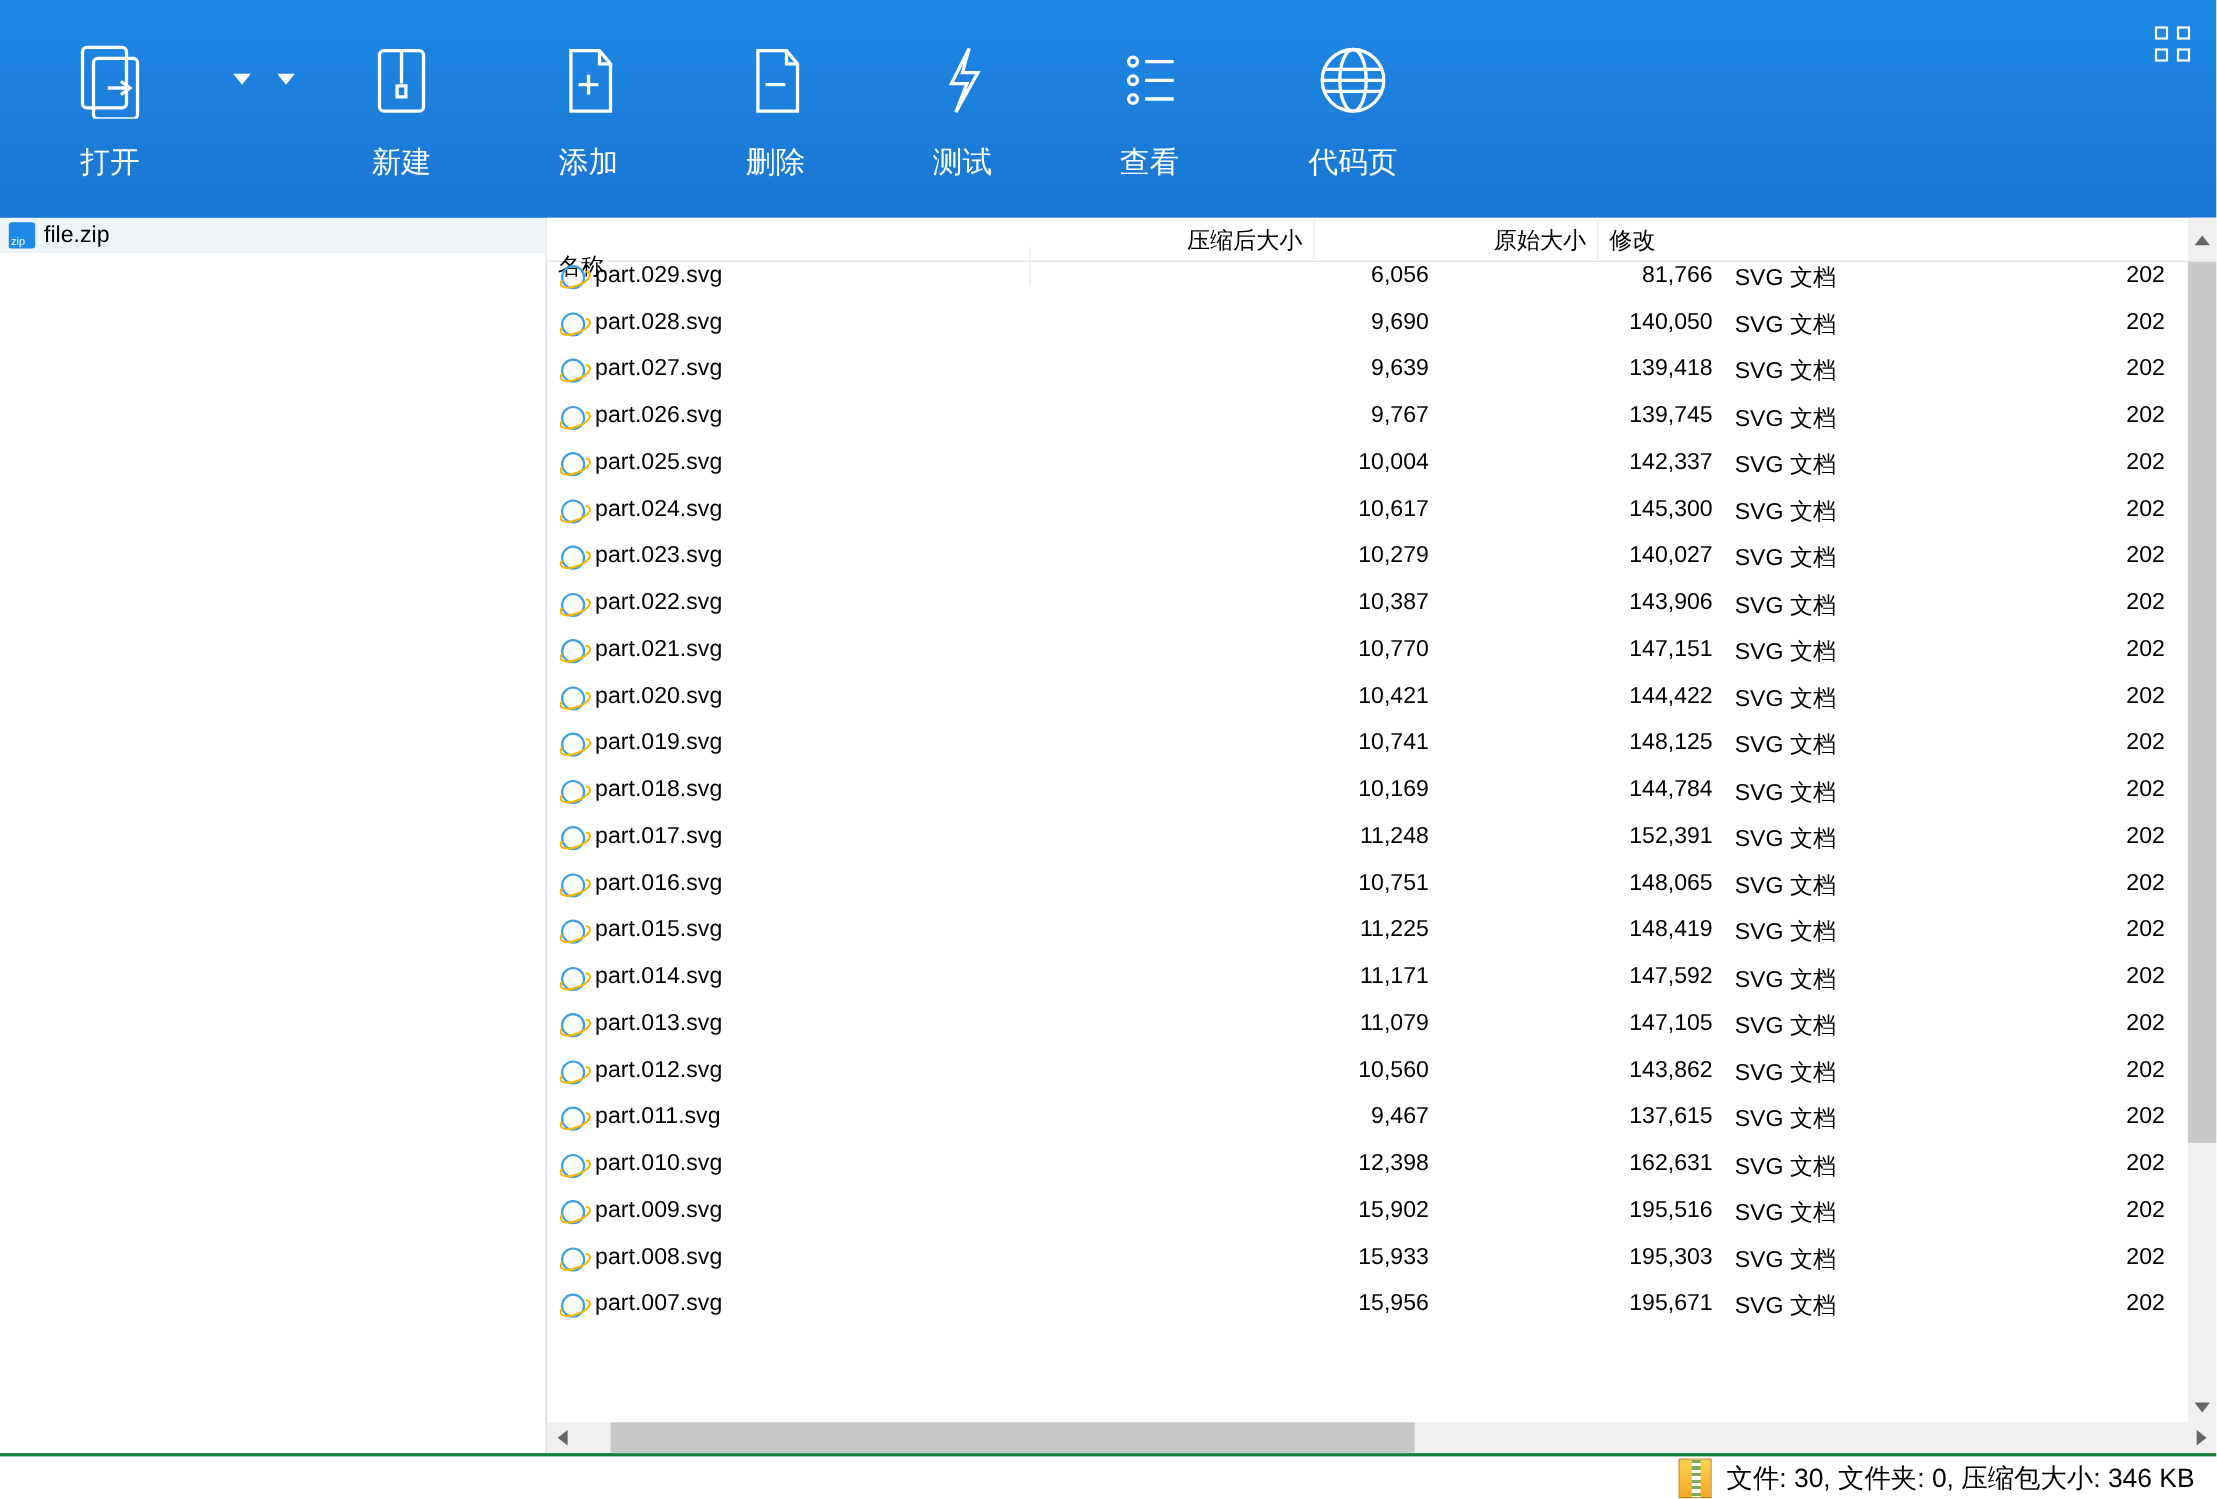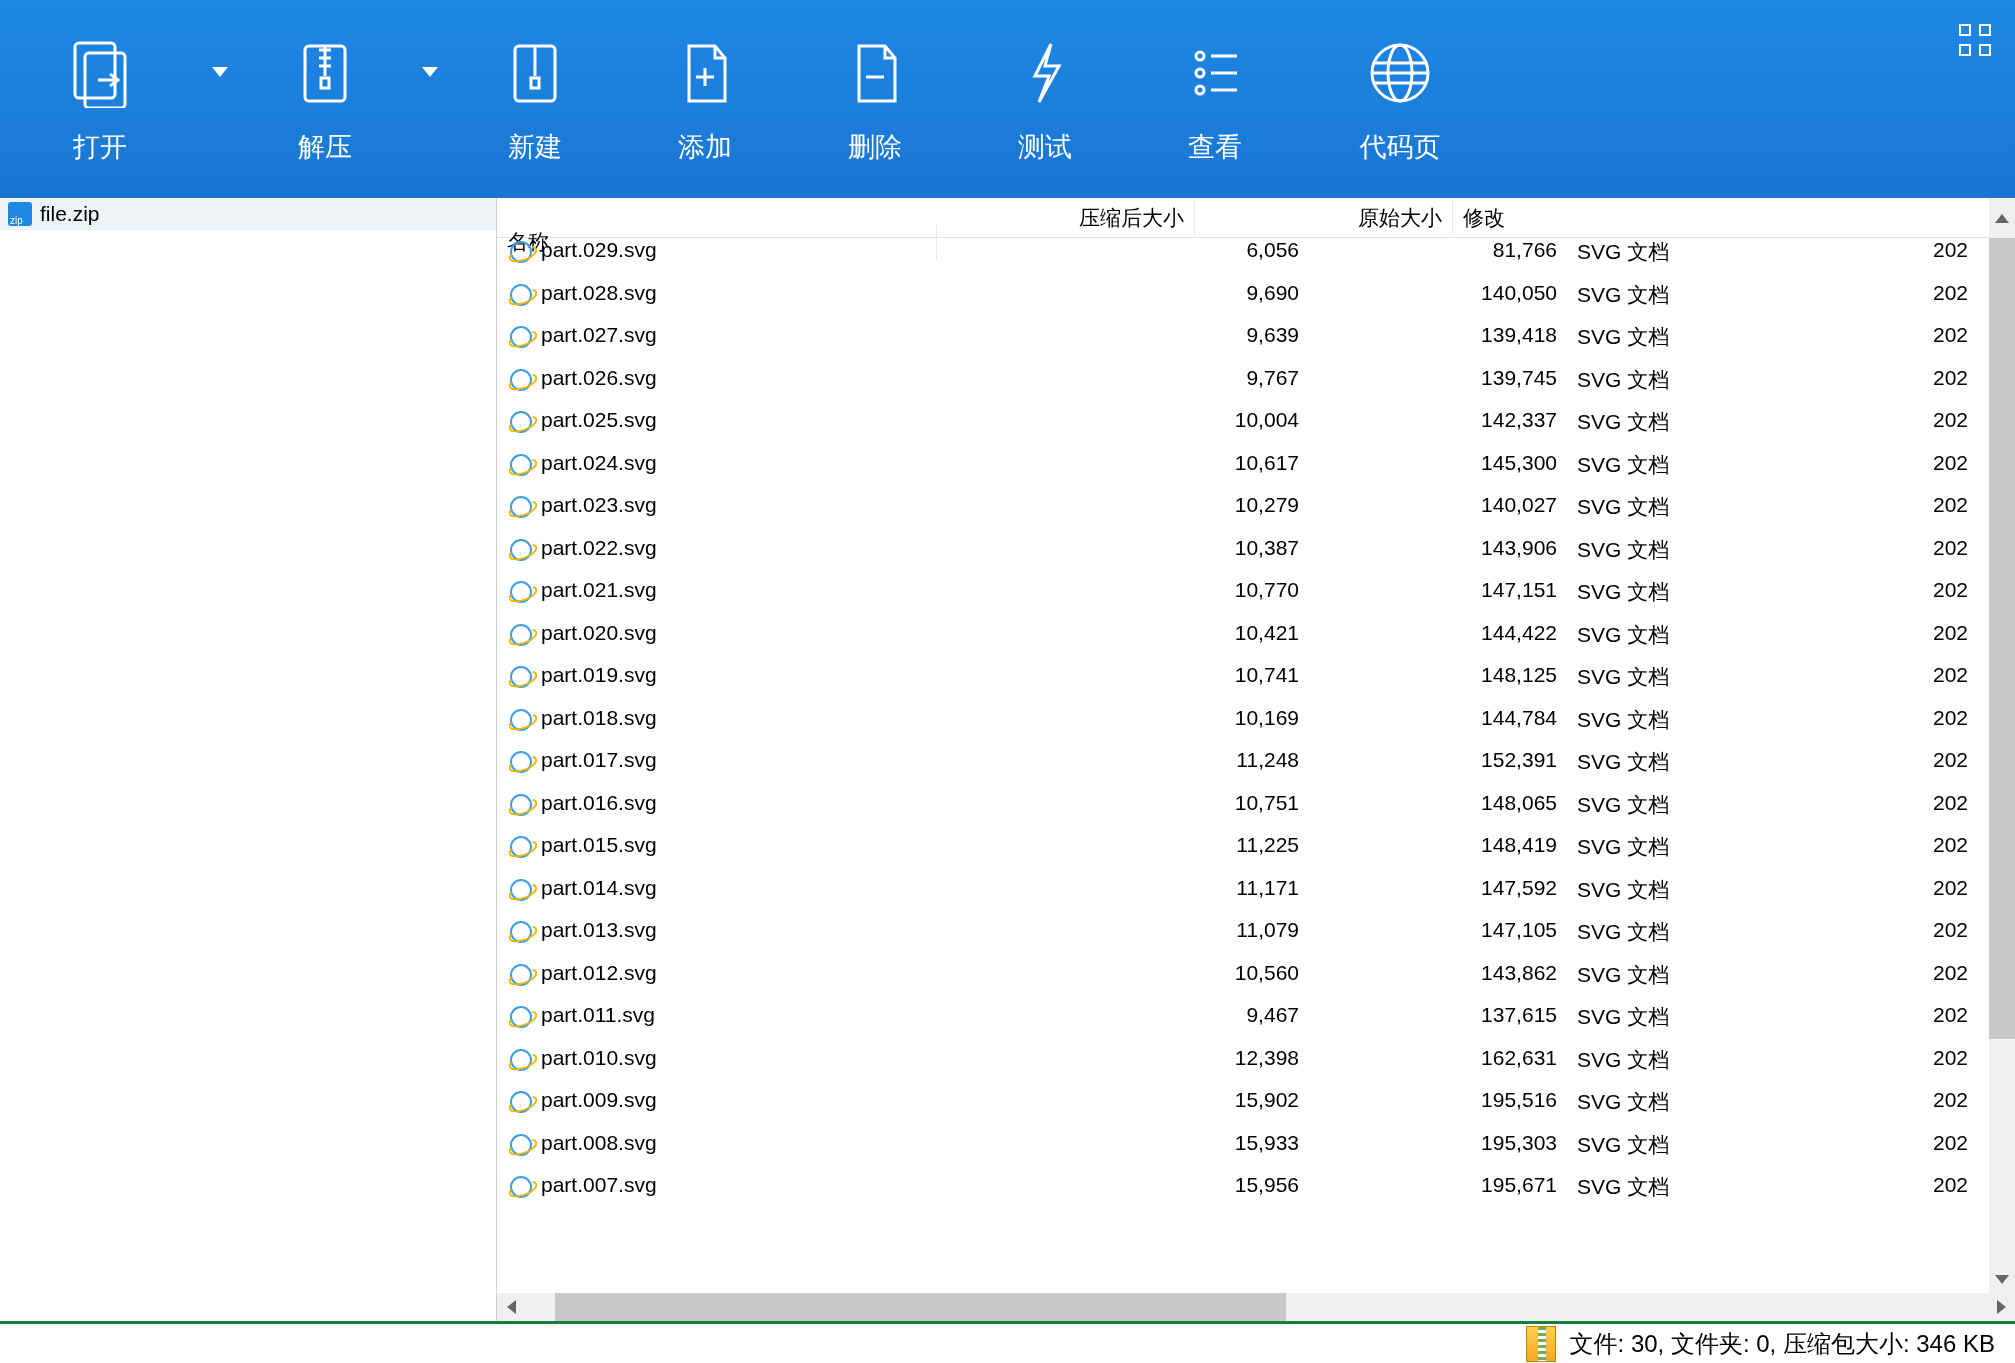--- a/index.html
+++ b/index.html
@@ -175,29 +175,20 @@
           <rect x="15" y="15" width="40" height="55" rx="4"></rect>
           <path d="M28 42h18M40 36l8 6-8 6"></path>
         </svg>
     </div>
     <span class="label">打开</span>
   </div>
   <div class="tb-dd">
       <div class="chev-down"></div>
     </div>
 
-  <div class="tb-btn">
-    <div class="ic">
-      <svg viewBox="0 0 60 70" width="60" height="70">
-          <rect x="10" y="8" width="40" height="55" rx="4"></rect>
-          <path d="M30 8v30M24 12h12M24 20h12M24 28h12M26 40h8v10h-8z"></path>
-        </svg>
-    </div>
-    <span class="label">解压</span>
-  </div>
   <div class="tb-dd">
       <div class="chev-down"></div>
     </div>
 
   <div class="tb-btn">
     <div class="ic">
       <svg viewBox="0 0 60 70" width="60" height="70">
           <rect x="10" y="8" width="40" height="55" rx="4"></rect>
           <path d="M30 8v30M26 40h8v10h-8z"></path>
         </svg>

